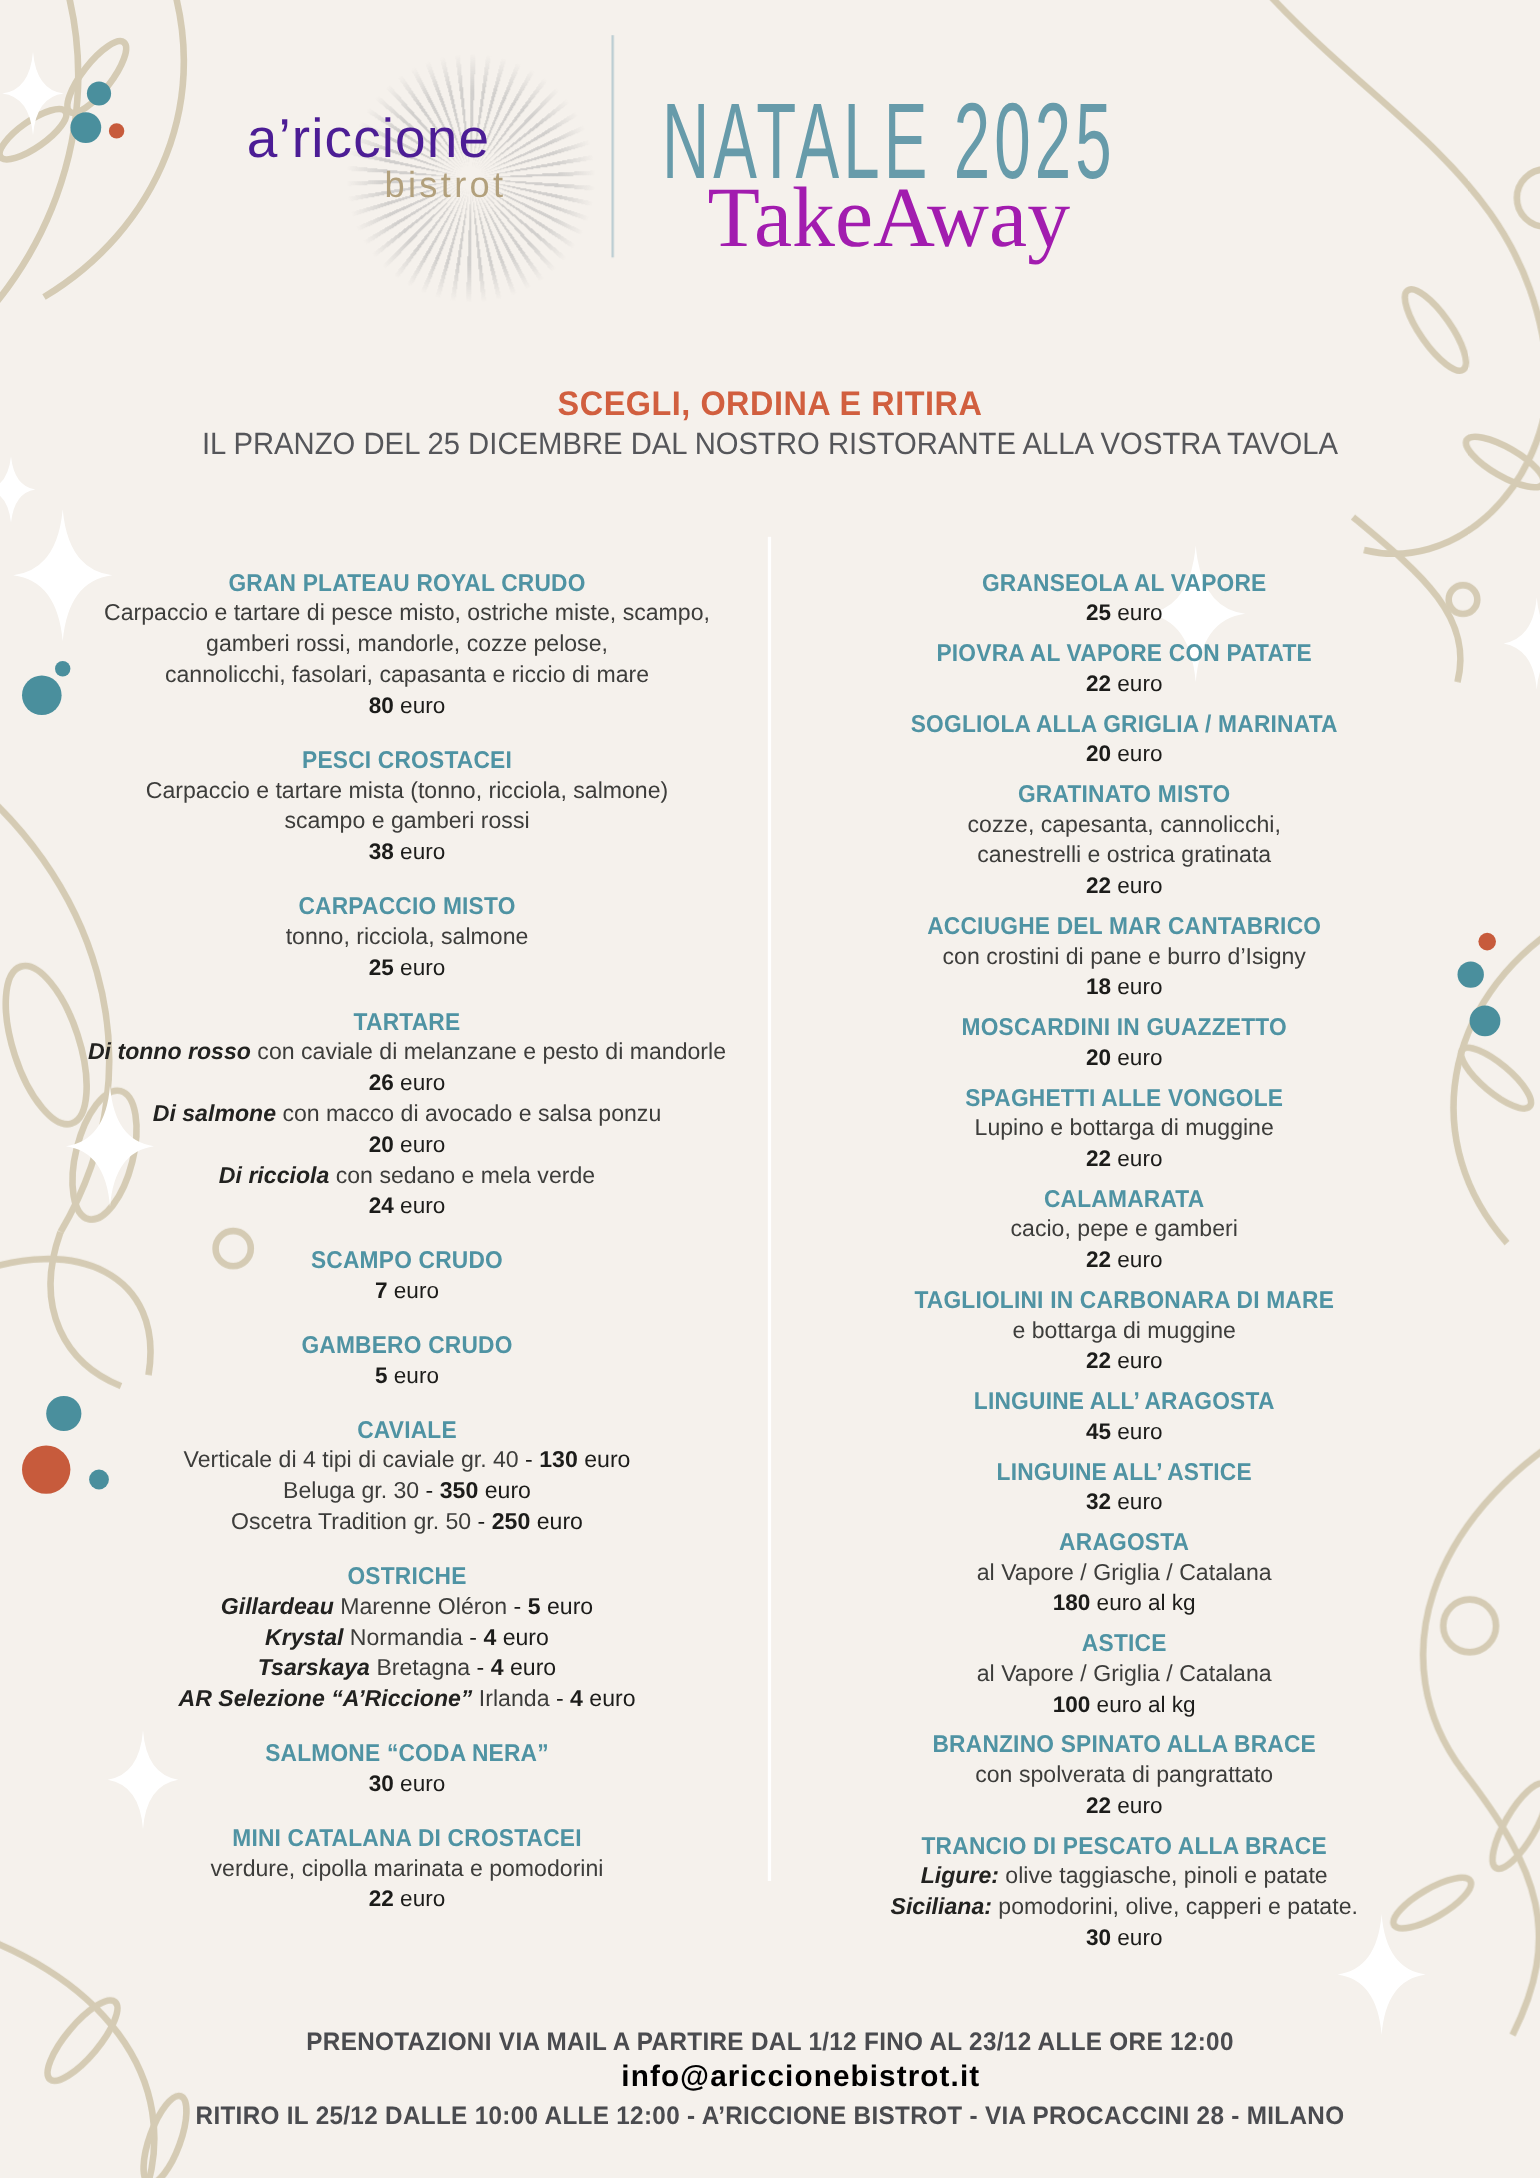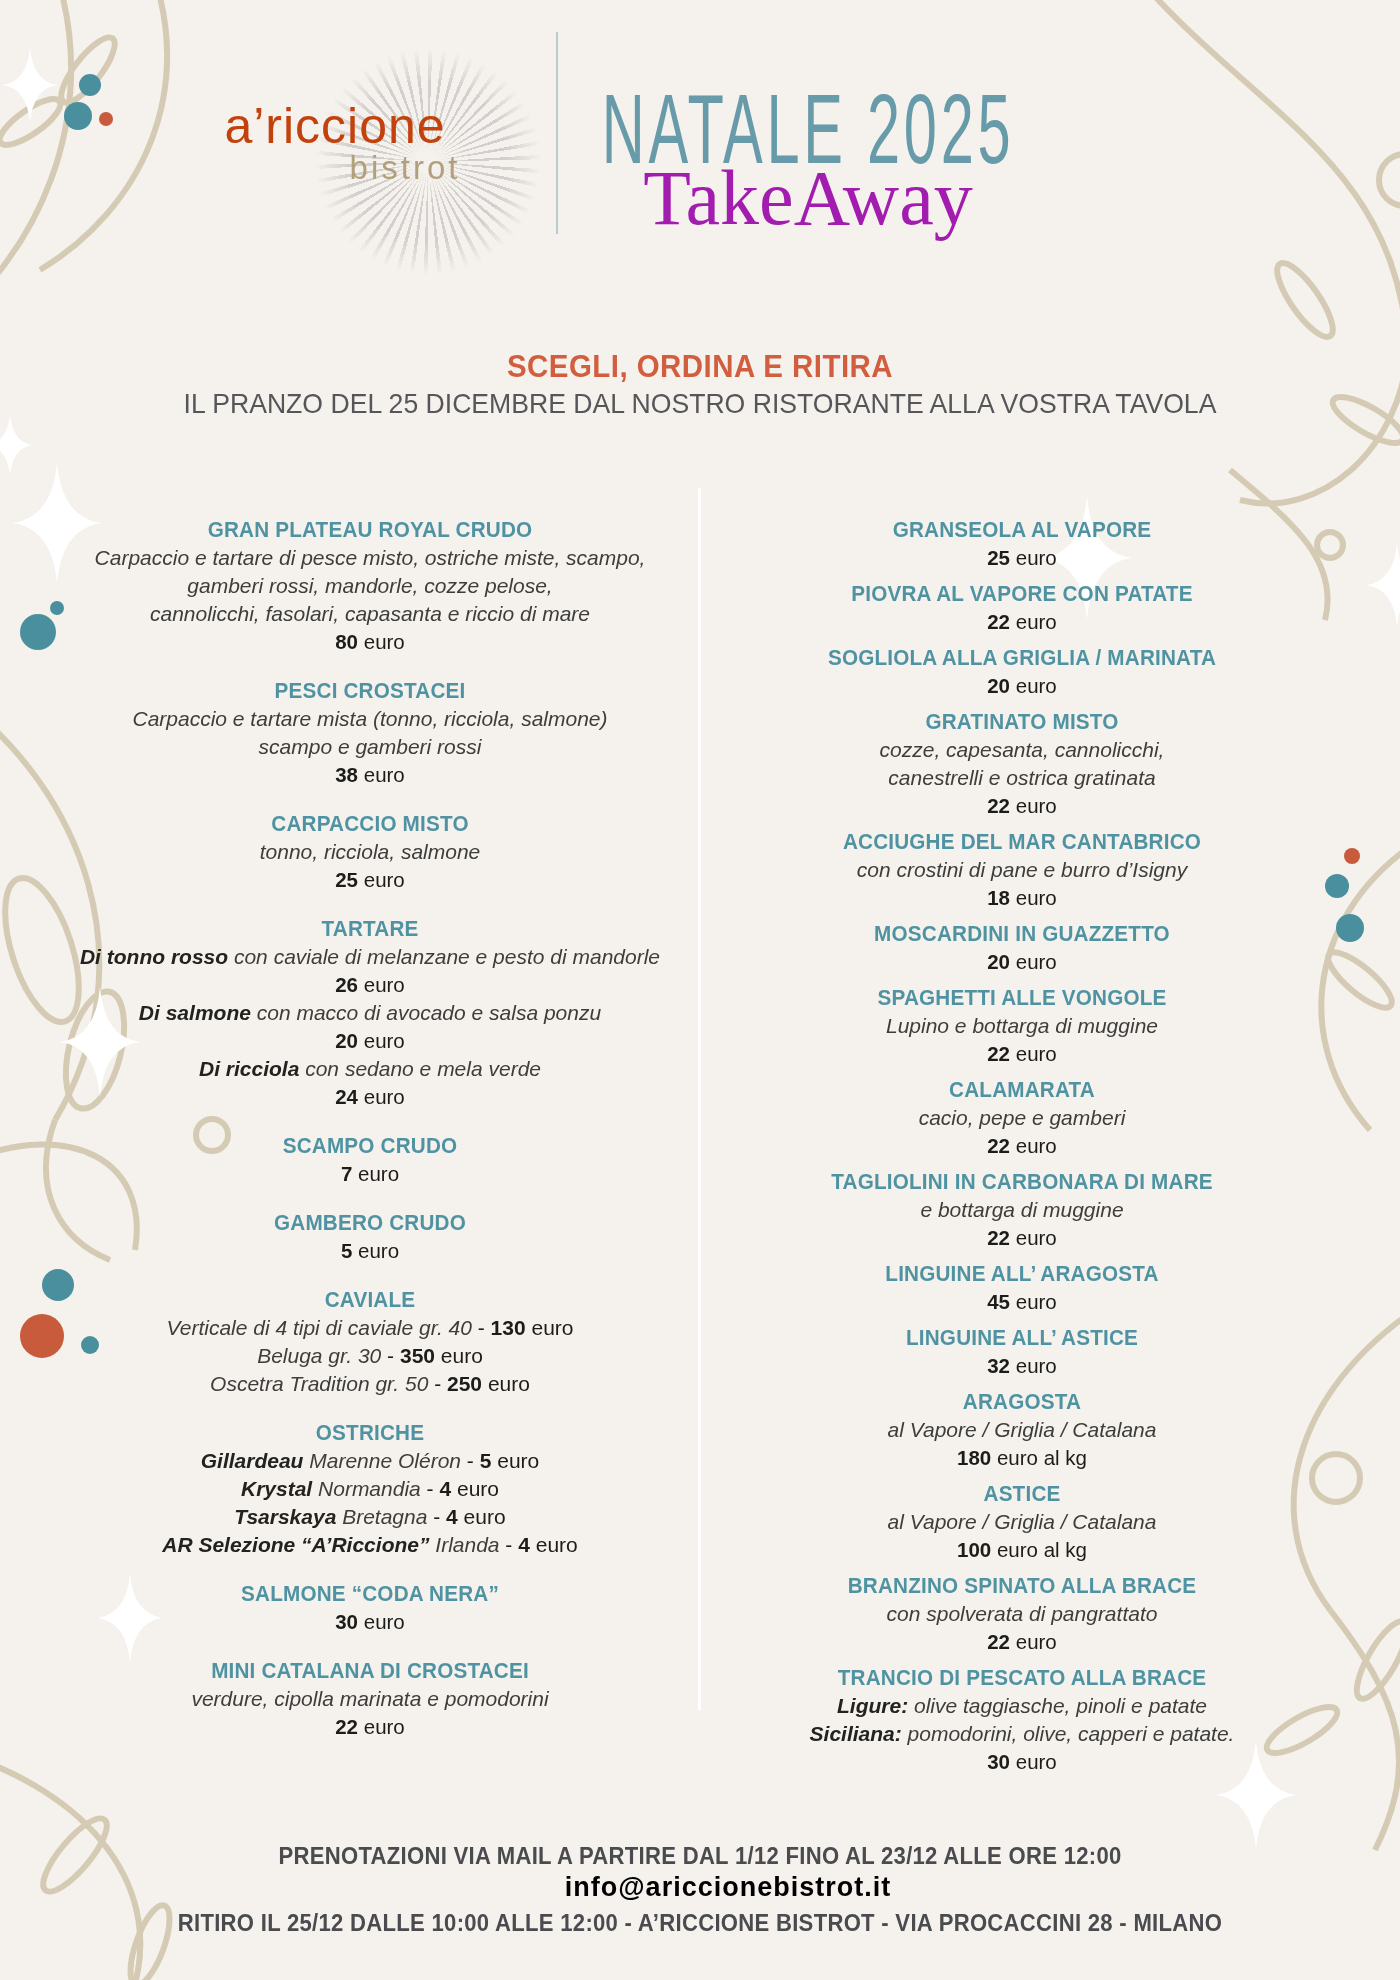--- a/index.html
+++ b/index.html
@@ -6,21 +6,21 @@
   .page{position:relative;width:1400px;height:1980px;background:#f5f1ec;overflow:hidden;
         font-family:"Liberation Sans",sans-serif;}
   .decor{position:absolute;left:0;top:0;z-index:0;pointer-events:none;}
 
   
   .sunburst{position:absolute;left:313px;top:47px;width:230px;height:230px;border-radius:50%;z-index:1;
     background:repeating-conic-gradient(rgba(175,175,175,.5) 0deg 2.2deg, transparent 2.2deg 7.2deg);
     -webkit-mask:radial-gradient(circle at 50% 50%, transparent 0 10px, #000 38px 80px, transparent 113px);
             mask:radial-gradient(circle at 50% 50%, transparent 0 10px, #000 38px 80px, transparent 113px);}
   .logo-main{position:absolute;left:120px;top:97px;width:430px;z-index:2;text-align:center;
-    font-size:50px;color:#c2410c;letter-spacing:1px;}
+    font-size:50px;color:#4c1d95;letter-spacing:1px;}
   .logo-sub{position:absolute;left:280px;top:149px;width:250px;z-index:2;text-align:center;
     font-size:33px;color:#b2a07c;letter-spacing:3px;}
   .header-divider{position:absolute;left:556px;top:32px;width:2px;height:202px;background:#b7cbd0;}
   .natale{position:absolute;left:458px;top:80px;width:700px;text-align:center;z-index:2;
     font-size:96px;line-height:96px;color:#679baa;letter-spacing:6px;white-space:nowrap;
     transform:scale(.62,1.02);transform-origin:50% 0;}
   .takeaway{position:absolute;left:458px;top:156px;width:700px;text-align:center;z-index:2;
     font-family:"Liberation Serif",serif;font-size:78px;line-height:84px;color:#a21caf;}
 
   .headline{position:absolute;left:0;top:349px;width:1400px;text-align:center;z-index:2;
@@ -30,21 +30,21 @@
 
   
   .col{position:absolute;top:516px;text-align:center;z-index:2;}
   .col-left{left:70px;width:600px;}
   .col-right{left:722px;width:600px;}
   .col-divider{position:absolute;left:698px;top:488px;width:3px;height:1222px;background:#ffffff;z-index:1;}
   .col-left .item{margin-bottom:21px;}
   .col-right .item{margin-bottom:8px;}
   .ititle{font-size:22px;font-weight:700;color:#4f93a3;line-height:28px;letter-spacing:.2px;transform:scaleX(.94);}
   .iline{font-size:21px;line-height:28px;color:#3d3d3b;}
-  .s-i{font-style:italic;}
+  .s-i{}
   .s-bi{font-style:italic;font-weight:700;color:#222220;}
   .s-pr{font-style:normal;color:#1c1c1a;}
   .iprice{font-size:20.5px;line-height:28px;color:#1c1c1a;}
   .num{font-weight:700;}
 
   
   .footer1{position:absolute;left:0;top:1843px;width:1400px;text-align:center;z-index:2;
     font-size:23px;font-weight:700;color:#4a4b4f;letter-spacing:.3px;transform:scaleX(.96);}
   .footer-email{position:absolute;left:0;top:1872px;width:1400px;text-align:center;z-index:2;
     font-size:27px;font-weight:700;color:#000000;letter-spacing:1px;padding-left:28px;}

